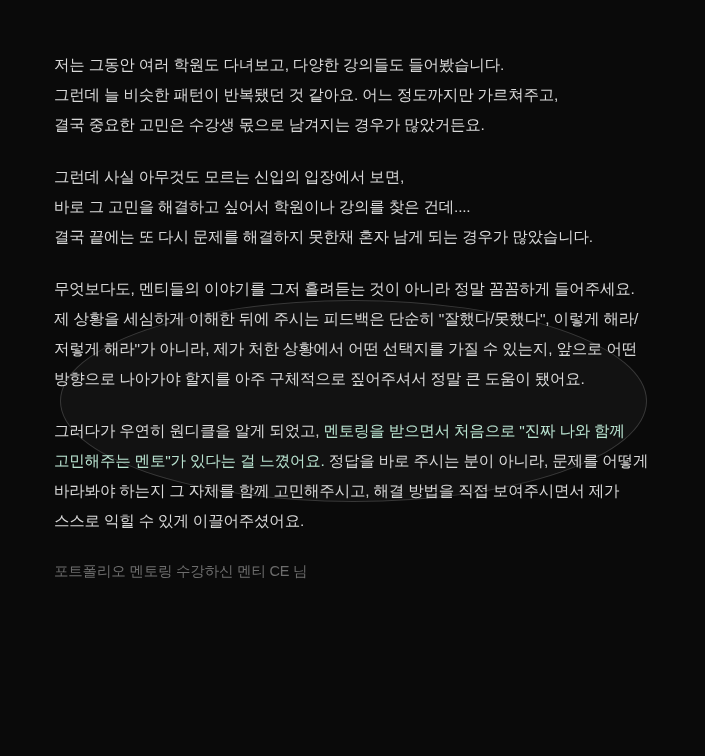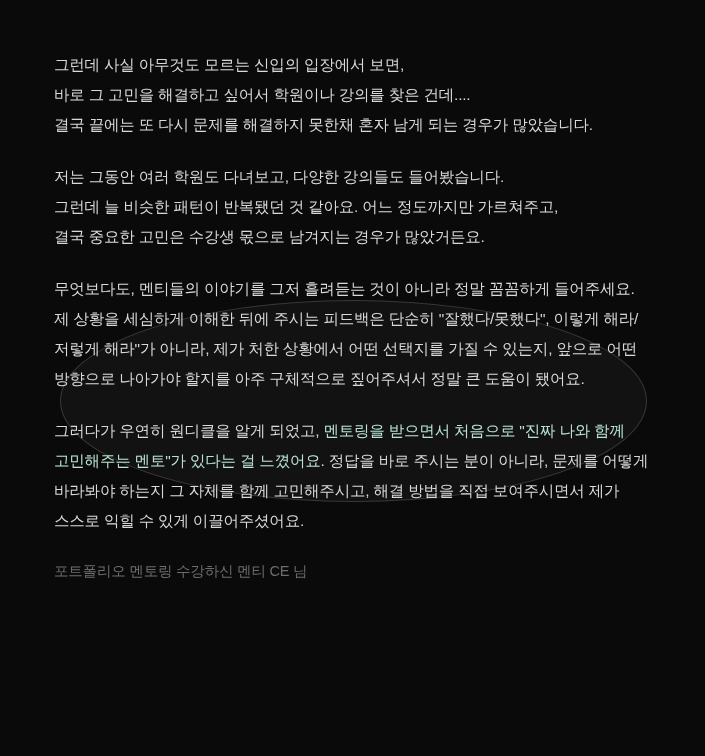--- a/index.html
+++ b/index.html
@@ -63,29 +63,29 @@
 </head>
 <body>
 
 <div class="page">
 
   <div class="ellipse-overlay"></div>
 
   <div class="content">
 
     <p class="tight">
+      <span>저는 그동안 여러 학원도 다녀보고, 다양한 강의들도 들어봤습니다.</span><br>
+      <span>그런데 늘 비슷한 패턴이 반복됐던 것 같아요. 어느 정도까지만 가르쳐주고,</span><br>
+      <span>결국 중요한 고민은 수강생 몫으로 남겨지는 경우가 많았거든요.</span>
+    </p>
+
+    <p class="tight">
       <span>그런데 사실 아무것도 모르는 신입의 입장에서 보면,</span><br>
       <span>바로 그 고민을 해결하고 싶어서 학원이나 강의를 찾은 건데....</span><br>
       <span>결국 끝에는 또 다시 문제를 해결하지 못한채 혼자 남게 되는 경우가 많았습니다.</span>
-    </p>
-
-    <p class="tight">
-      <span>저는 그동안 여러 학원도 다녀보고, 다양한 강의들도 들어봤습니다.</span><br>
-      <span>그런데 늘 비슷한 패턴이 반복됐던 것 같아요. 어느 정도까지만 가르쳐주고,</span><br>
-      <span>결국 중요한 고민은 수강생 몫으로 남겨지는 경우가 많았거든요.</span>
     </p>
 
     <p class="tight">무엇보다도, 멘티들의 이야기를 그저 흘려듣는 것이 아니라 정말 꼼꼼하게 들어주세요. 제 상황을 세심하게 이해한 뒤에 주시는 피드백은 단순히 "잘했다/못했다", 이렇게 해라/저렇게 해라"가 아니라, 제가 처한 상황에서 어떤 선택지를 가질 수 있는지, 앞으로 어떤 방향으로 나아가야 할지를 아주 구체적으로 짚어주셔서 정말 큰 도움이 됐어요.</p>
 
     <p class="tight">
       <span>그러다가 우연히 원디클을 알게 되었고, </span><span class="highlight">멘토링을 받으면서 처음으로 "진짜 나와 함께 고민해주는 멘토"가 있다는 걸 느꼈어요.</span><span> 정답을 바로 주시는 분이 아니라, 문제를 어떻게 바라봐야 하는지 그 자체를 함께 고민해주시고, 해결 방법을 직접 보여주시면서 제가 스스로 익힐 수 있게 이끌어주셨어요.</span>
     </p>
 
     <div class="signature">포트폴리오 멘토링 수강하신 멘티 CE 님</div>
 

